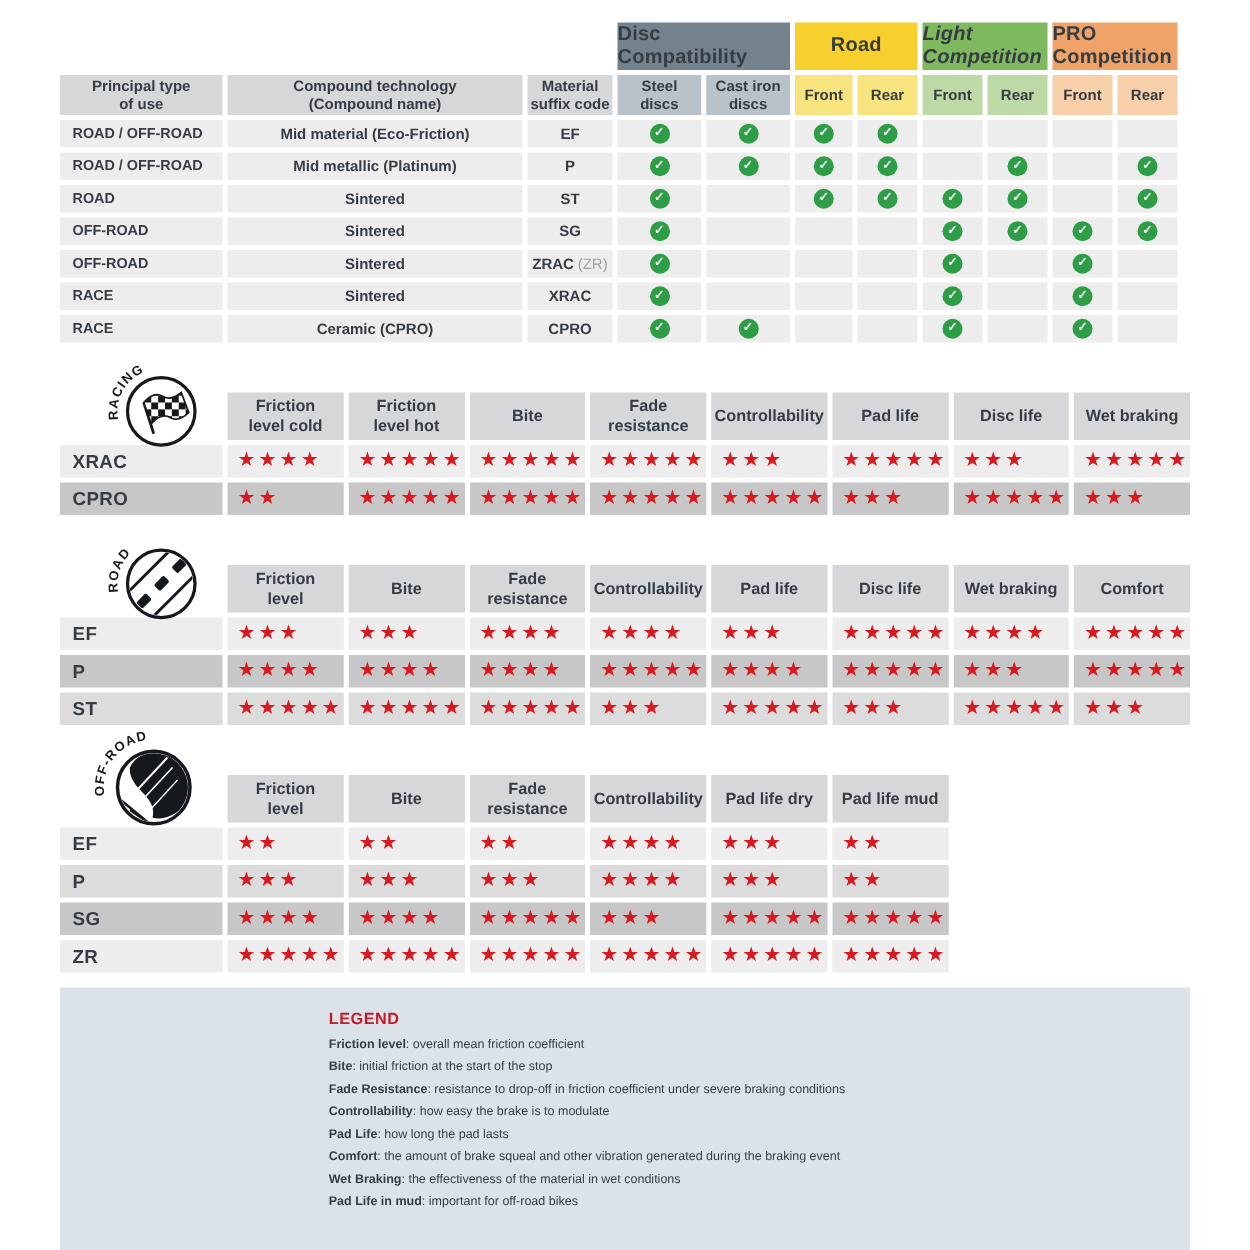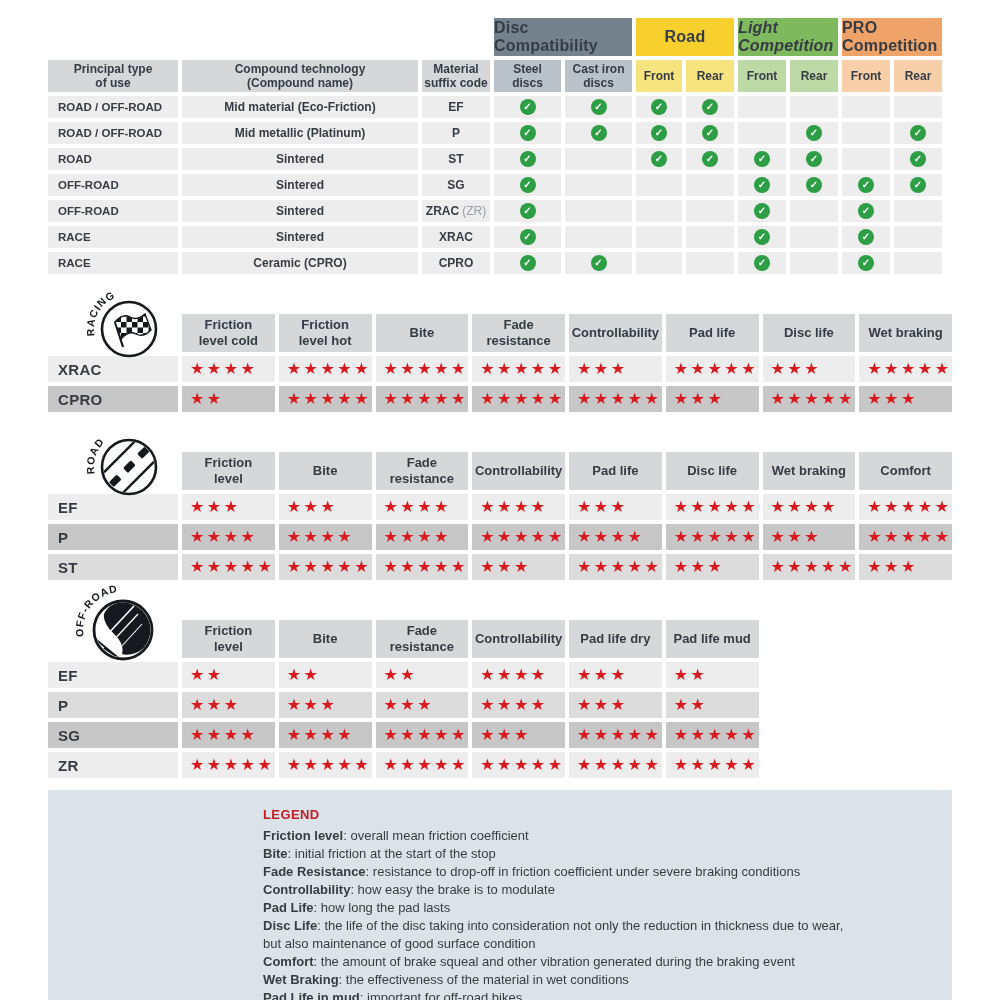--- a/index.html
+++ b/index.html
@@ -27,21 +27,21 @@
   .rstars{height:26px;display:flex;align-items:center;padding-left:8px}
   .stars{color:var(--stars);font-size:16px;letter-spacing:2.5px;line-height:1;white-space:nowrap}
   .shade-light{background:var(--row_light)}
   .shade-medium{background:var(--row_medium)}
   .shade-dark{background:var(--row_dark)}
   .badge{position:absolute;left:34px;top:-30px}
   .badge.badge-big{left:28px;top:-36px}
   
   .legend-box{width:904px;height:273px;background:var(--legend_bg);margin-top:12px;padding:17px 30px 0 215px;overflow:hidden}
   .legend-title{color:var(--legend_title_red);font-weight:700;font-size:13px;letter-spacing:.4px;margin-bottom:5px}
-  .legend-entry{font-size:13px;line-height:18px;white-space:pre-line}
+  .legend-entry{font-size:10px;line-height:18px;white-space:pre-line}
   .legend-entry b{font-weight:700}
 </style>
 </head>
 <body>
 
 <div class="canvas">
 
   <section>
     <div class="grid compat-grid group-row" id="compat-groups">
         <div style="grid-column: span 3;"></div>
@@ -538,21 +538,19 @@
     </div>
 
   <section class="legend-box">
     <div class="legend-title">LEGEND</div>
     <div id="legend-entries">
         <div class="legend-entry"><b>Friction level</b>: overall mean friction coefficient</div>
         <div class="legend-entry"><b>Bite</b>: initial friction at the start of the stop</div>
         <div class="legend-entry"><b>Fade Resistance</b>: resistance to drop-off in friction coefficient under severe braking conditions</div>
         <div class="legend-entry"><b>Controllability</b>: how easy the brake is to modulate</div>
         <div class="legend-entry"><b>Pad Life</b>: how long the pad lasts</div>
-        <div class="legend-entry"><b>Disc Life</b>: the life of the disc taking into consideration not only the reduction in thickness due to wear,
-but also maintenance of good surface condition</div>
         <div class="legend-entry"><b>Comfort</b>: the amount of brake squeal and other vibration generated during the braking event</div>
         <div class="legend-entry"><b>Wet Braking</b>: the effectiveness of the material in wet conditions</div>
         <div class="legend-entry"><b>Pad Life in mud</b>: important for off-road bikes</div>
       </div>
   </section>
 
 </div>
 
 </body></html>

